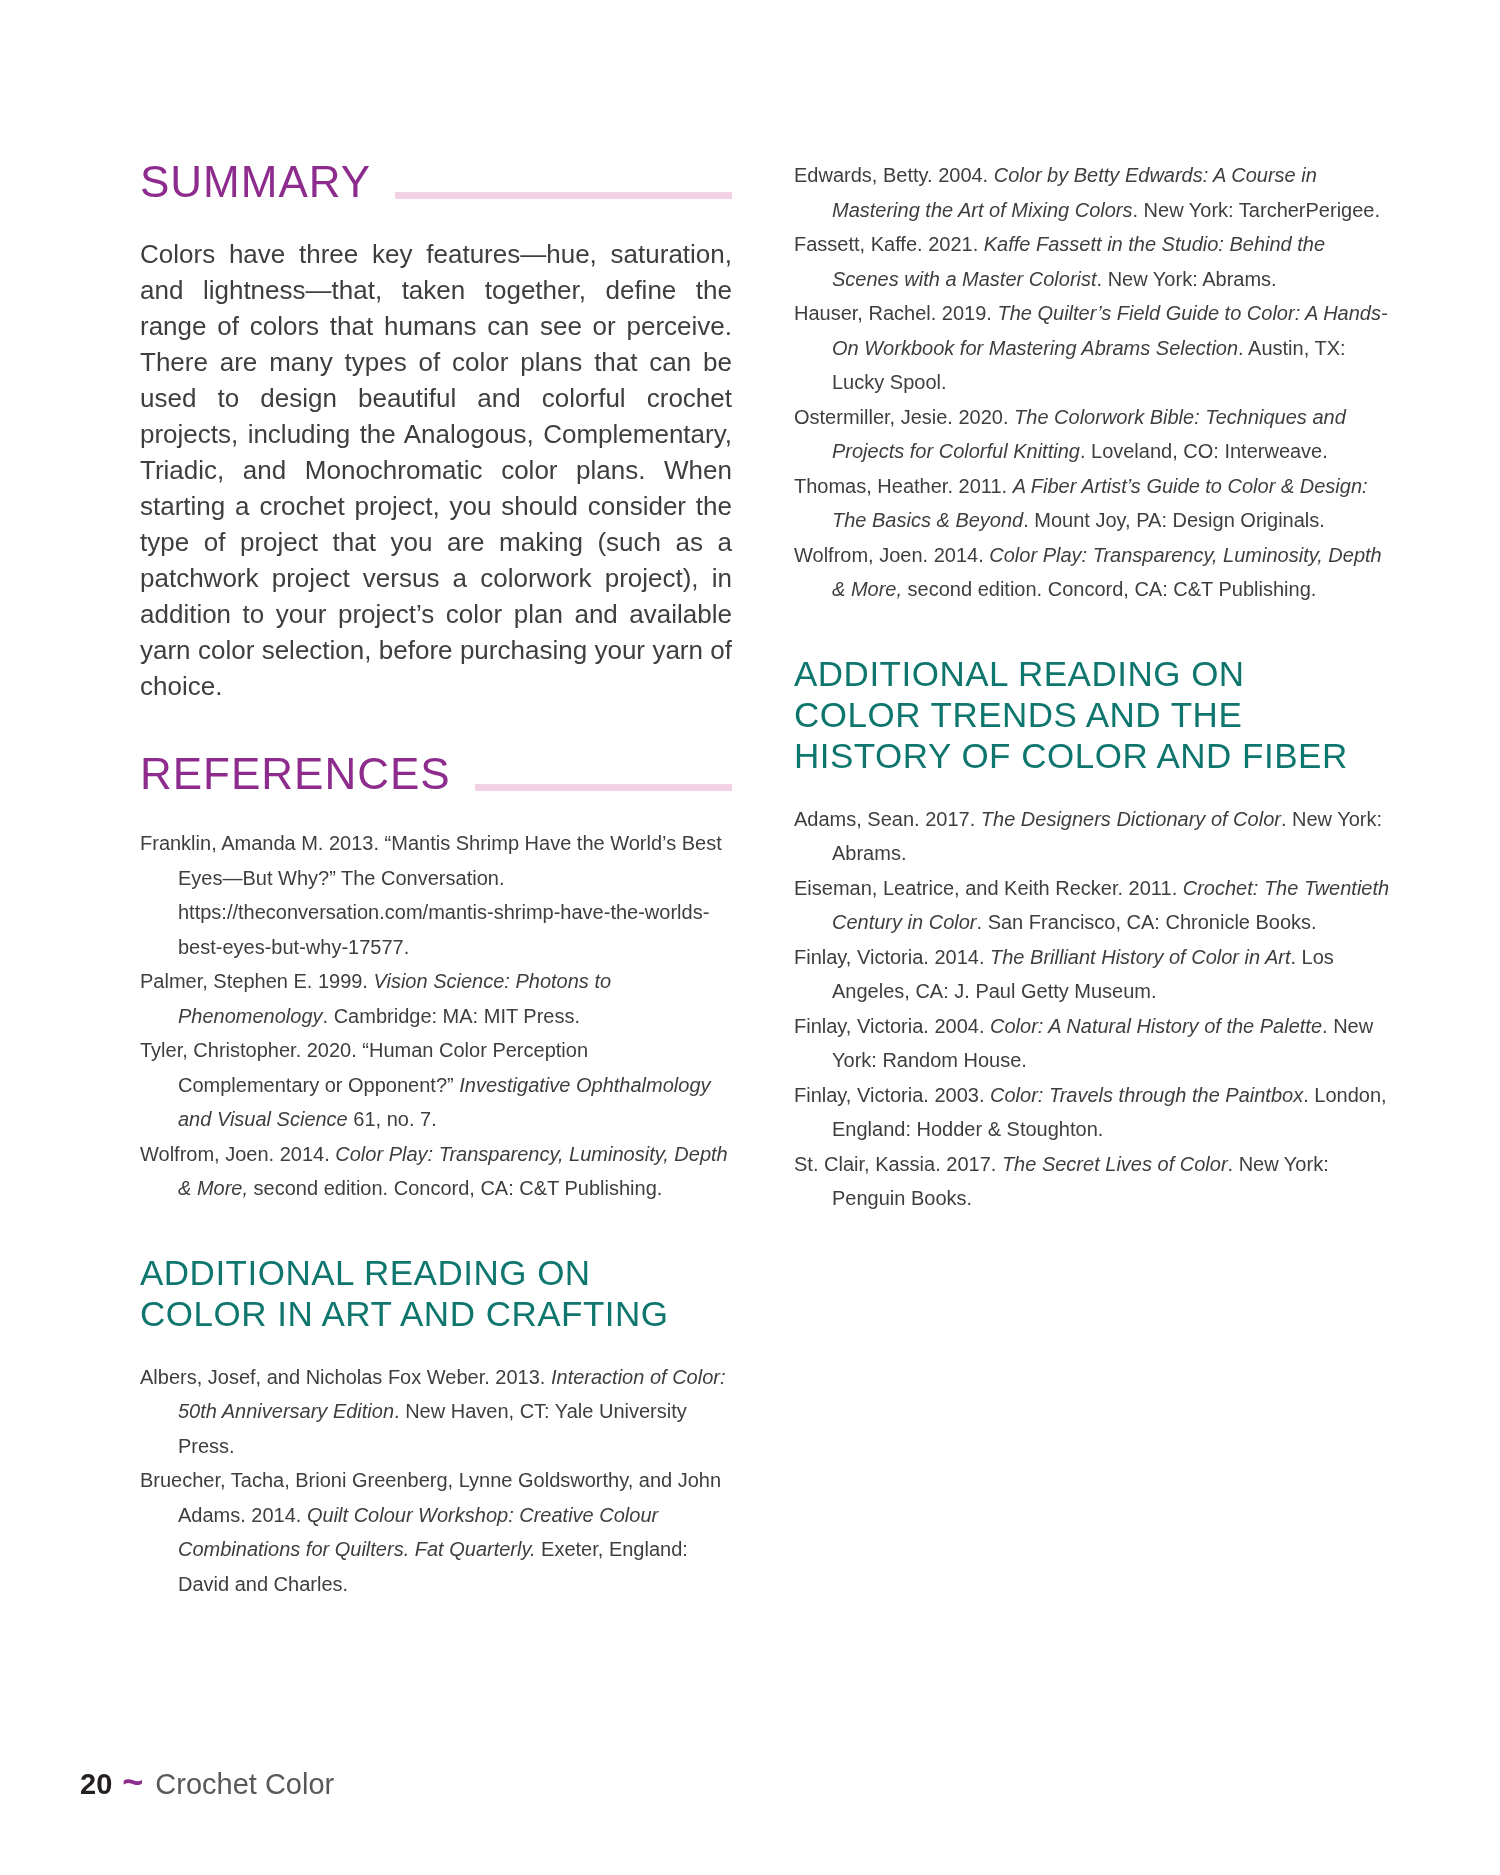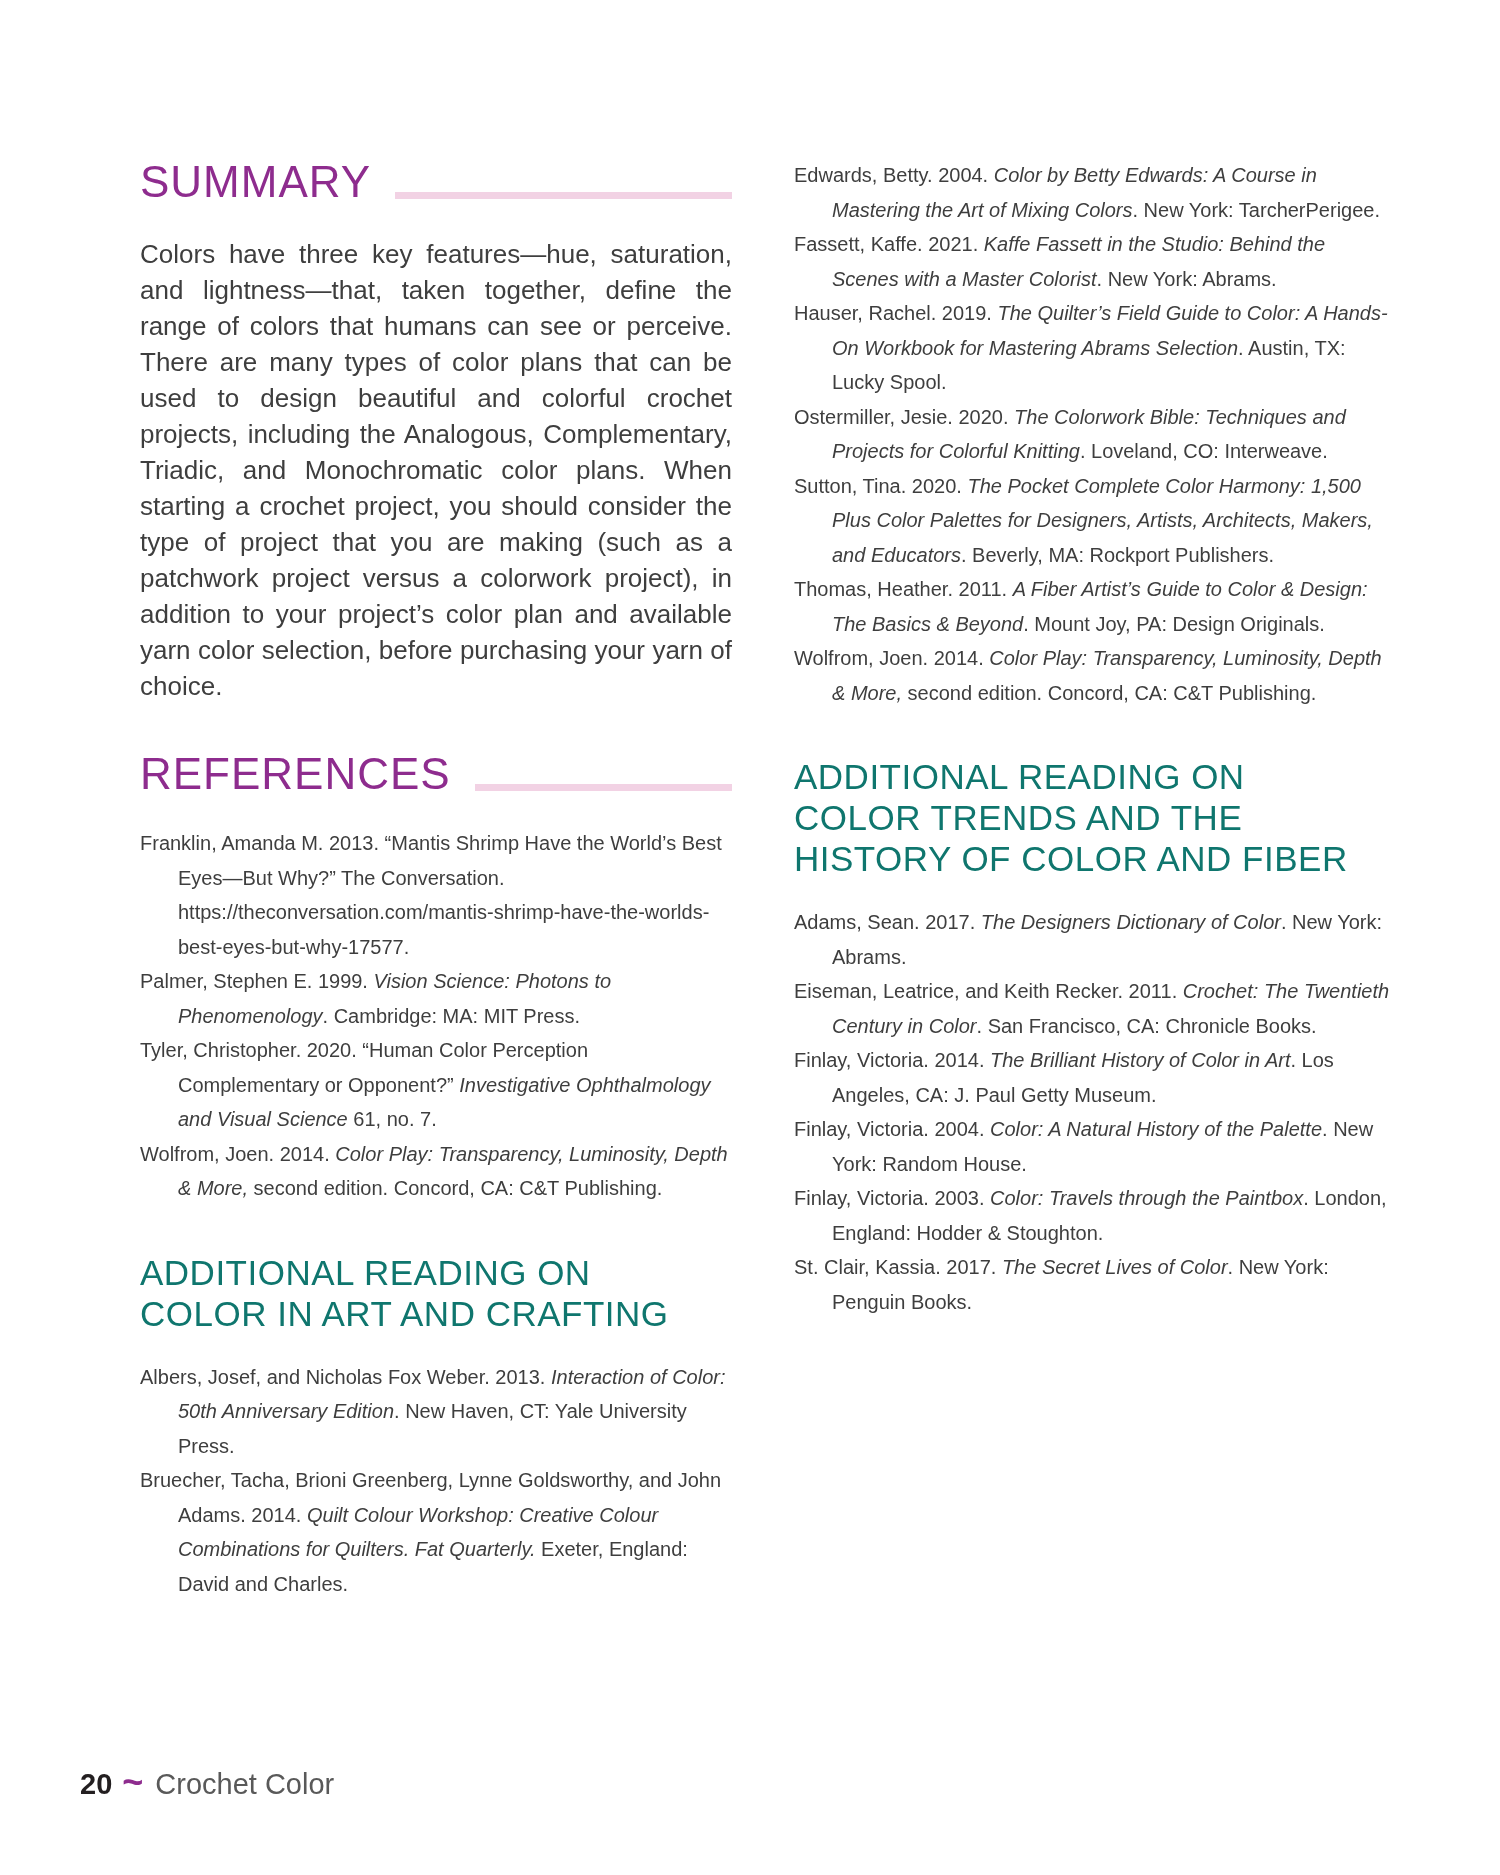--- a/index.html
+++ b/index.html
@@ -130,21 +130,20 @@
 
     </div>
 
     <div class="col-right">
 
       <div class="ref-list ref-list-first">
           <p class="ref"><span>Edwards, Betty. 2004. </span><em>Color by Betty Edwards: A Course in Mastering the Art of Mixing Colors</em><span>. New York: TarcherPerigee.</span></p>
           <p class="ref"><span>Fassett, Kaffe. 2021. </span><em>Kaffe Fassett in the Studio: Behind the Scenes with a Master Colorist</em><span>. New York: Abrams.</span></p>
           <p class="ref"><span>Hauser, Rachel. 2019. </span><em>The Quilter’s Field Guide to Color: A Hands-On Workbook for Mastering Abrams Selection</em><span>. Austin, TX: Lucky Spool.</span></p>
           <p class="ref"><span>Ostermiller, Jesie. 2020. </span><em>The Colorwork Bible: Techniques and Projects for Colorful Knitting</em><span>. Loveland, CO: Interweave.</span></p>
-          <p class="ref"><span>Sutton, Tina. 2020. </span><em>The Pocket Complete Color Harmony: 1,500 Plus Color Palettes for Designers, Artists, Architects, Makers, and Educators</em><span>. Beverly, MA: Rockport Publishers.</span></p>
           <p class="ref"><span>Thomas, Heather. 2011. </span><em>A Fiber Artist’s Guide to Color &amp; Design: The Basics &amp; Beyond</em><span>. Mount Joy, PA: Design Originals.</span></p>
           <p class="ref"><span>Wolfrom, Joen. 2014. </span><em>Color Play: Transparency, Luminosity, Depth &amp; More,</em><span> second edition. Concord, CA: C&amp;T Publishing.</span></p>
         </div>
 
       <section>
         <h2 class="heading-sub">ADDITIONAL READING ON
 COLOR TRENDS AND THE
 HISTORY OF COLOR AND FIBER</h2>
         <div class="ref-list ref-list-first">
             <p class="ref"><span>Adams, Sean. 2017. </span><em>The Designers Dictionary of Color</em><span>. New York: Abrams.</span></p>

